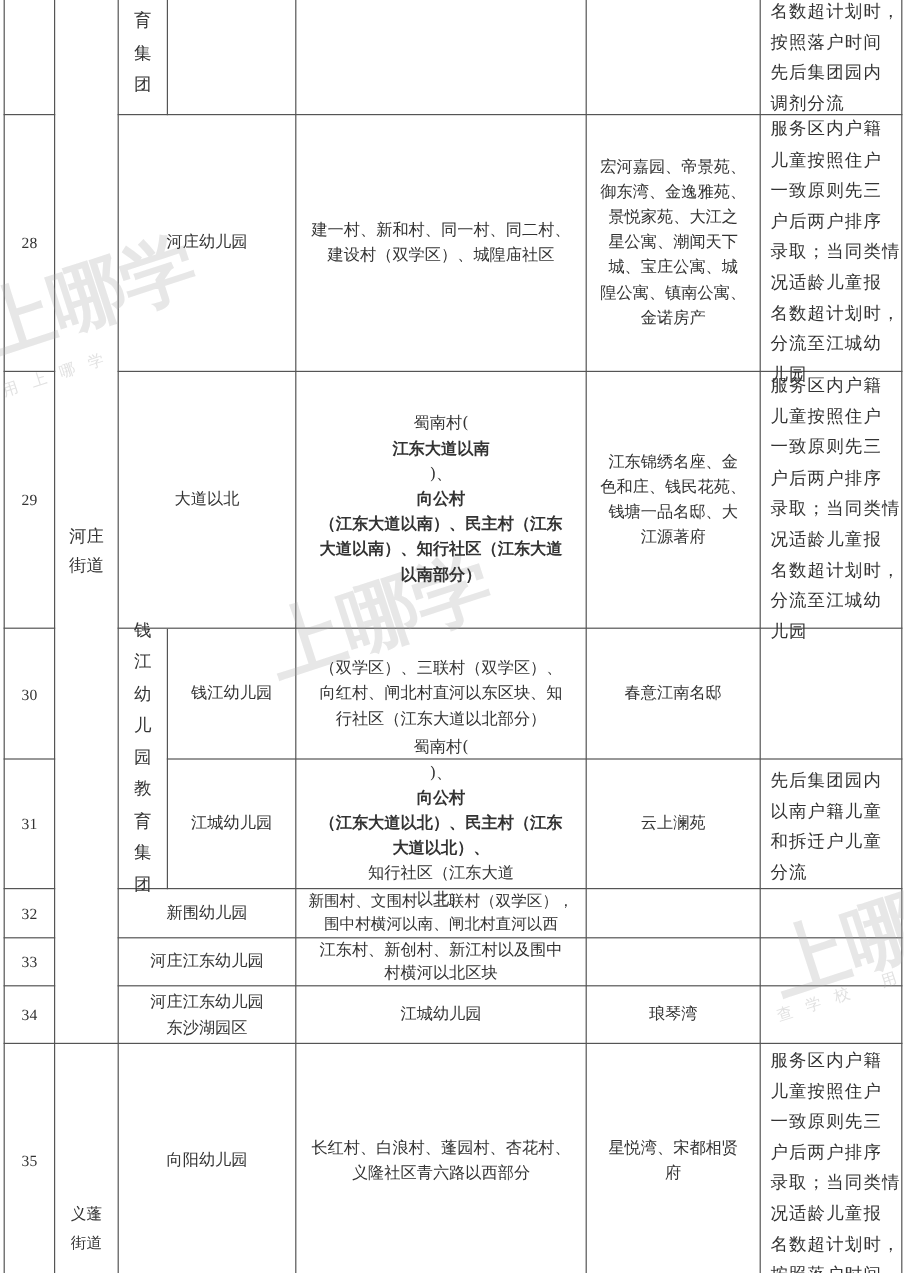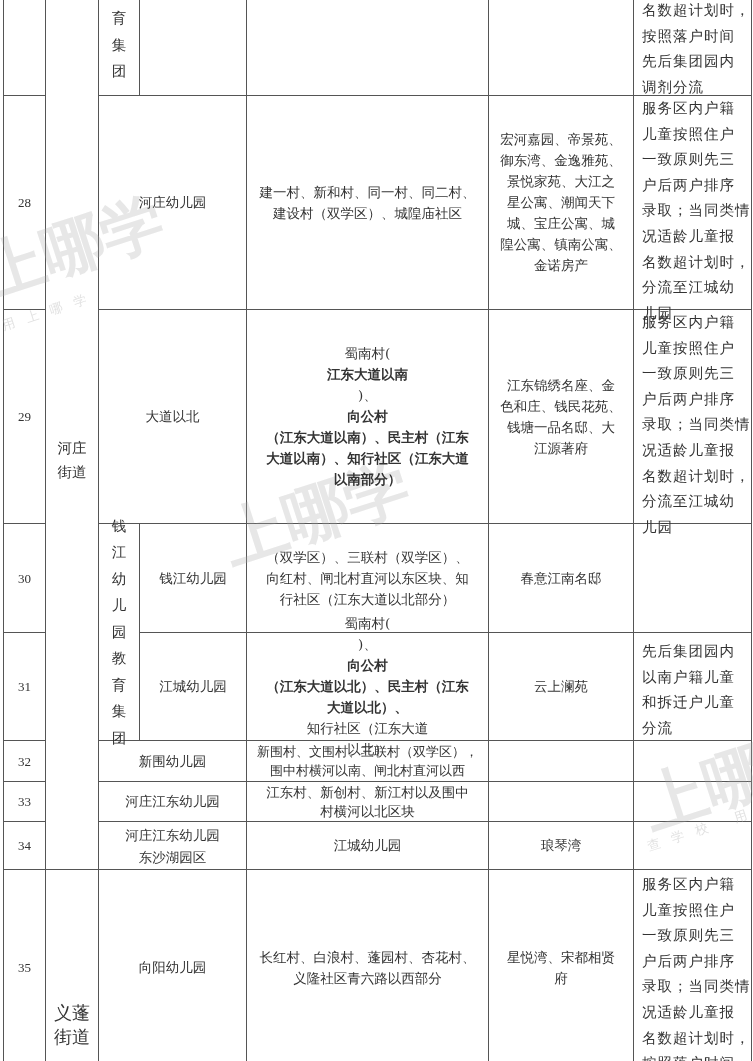--- a/index.html
+++ b/index.html
@@ -228,21 +228,21 @@
   <div class="stack">
     <span>河庄江东幼儿园</span>
     <span>东沙湖园区</span>
   </div>
 </div>
 <div class="cell" style="left:247px;top:822px;width:241px;height:47px">江城幼儿园</div>
 <div class="cell" style="left:489px;top:822px;width:144px;height:47px">琅琴湾</div>
 <div class="cell" style="left:634px;top:822px;width:118px;height:47px"></div>
 
 <div class="cell num" style="left:4px;top:870px;width:41px;height:195px">35</div>
-<div class="cell" style="left:46px;top:995px;width:52px;height:60px;font-size:18px;line-height:24px">
+<div class="cell" style="left:46px;top:995px;width:52px;height:60px;font-size:13px;line-height:24px">
   <div class="stack">
     <span>义蓬</span>
     <span>街道</span>
   </div>
 </div>
 <div class="cell" style="left:99px;top:870px;width:147px;height:195px">向阳幼儿园</div>
 <div class="cell" style="left:247px;top:870px;width:241px;height:195px">
   <div class="stack">
     <span>长红村、白浪村、蓬园村、杏花村、</span>
     <span>义隆社区青六路以西部分</span>

